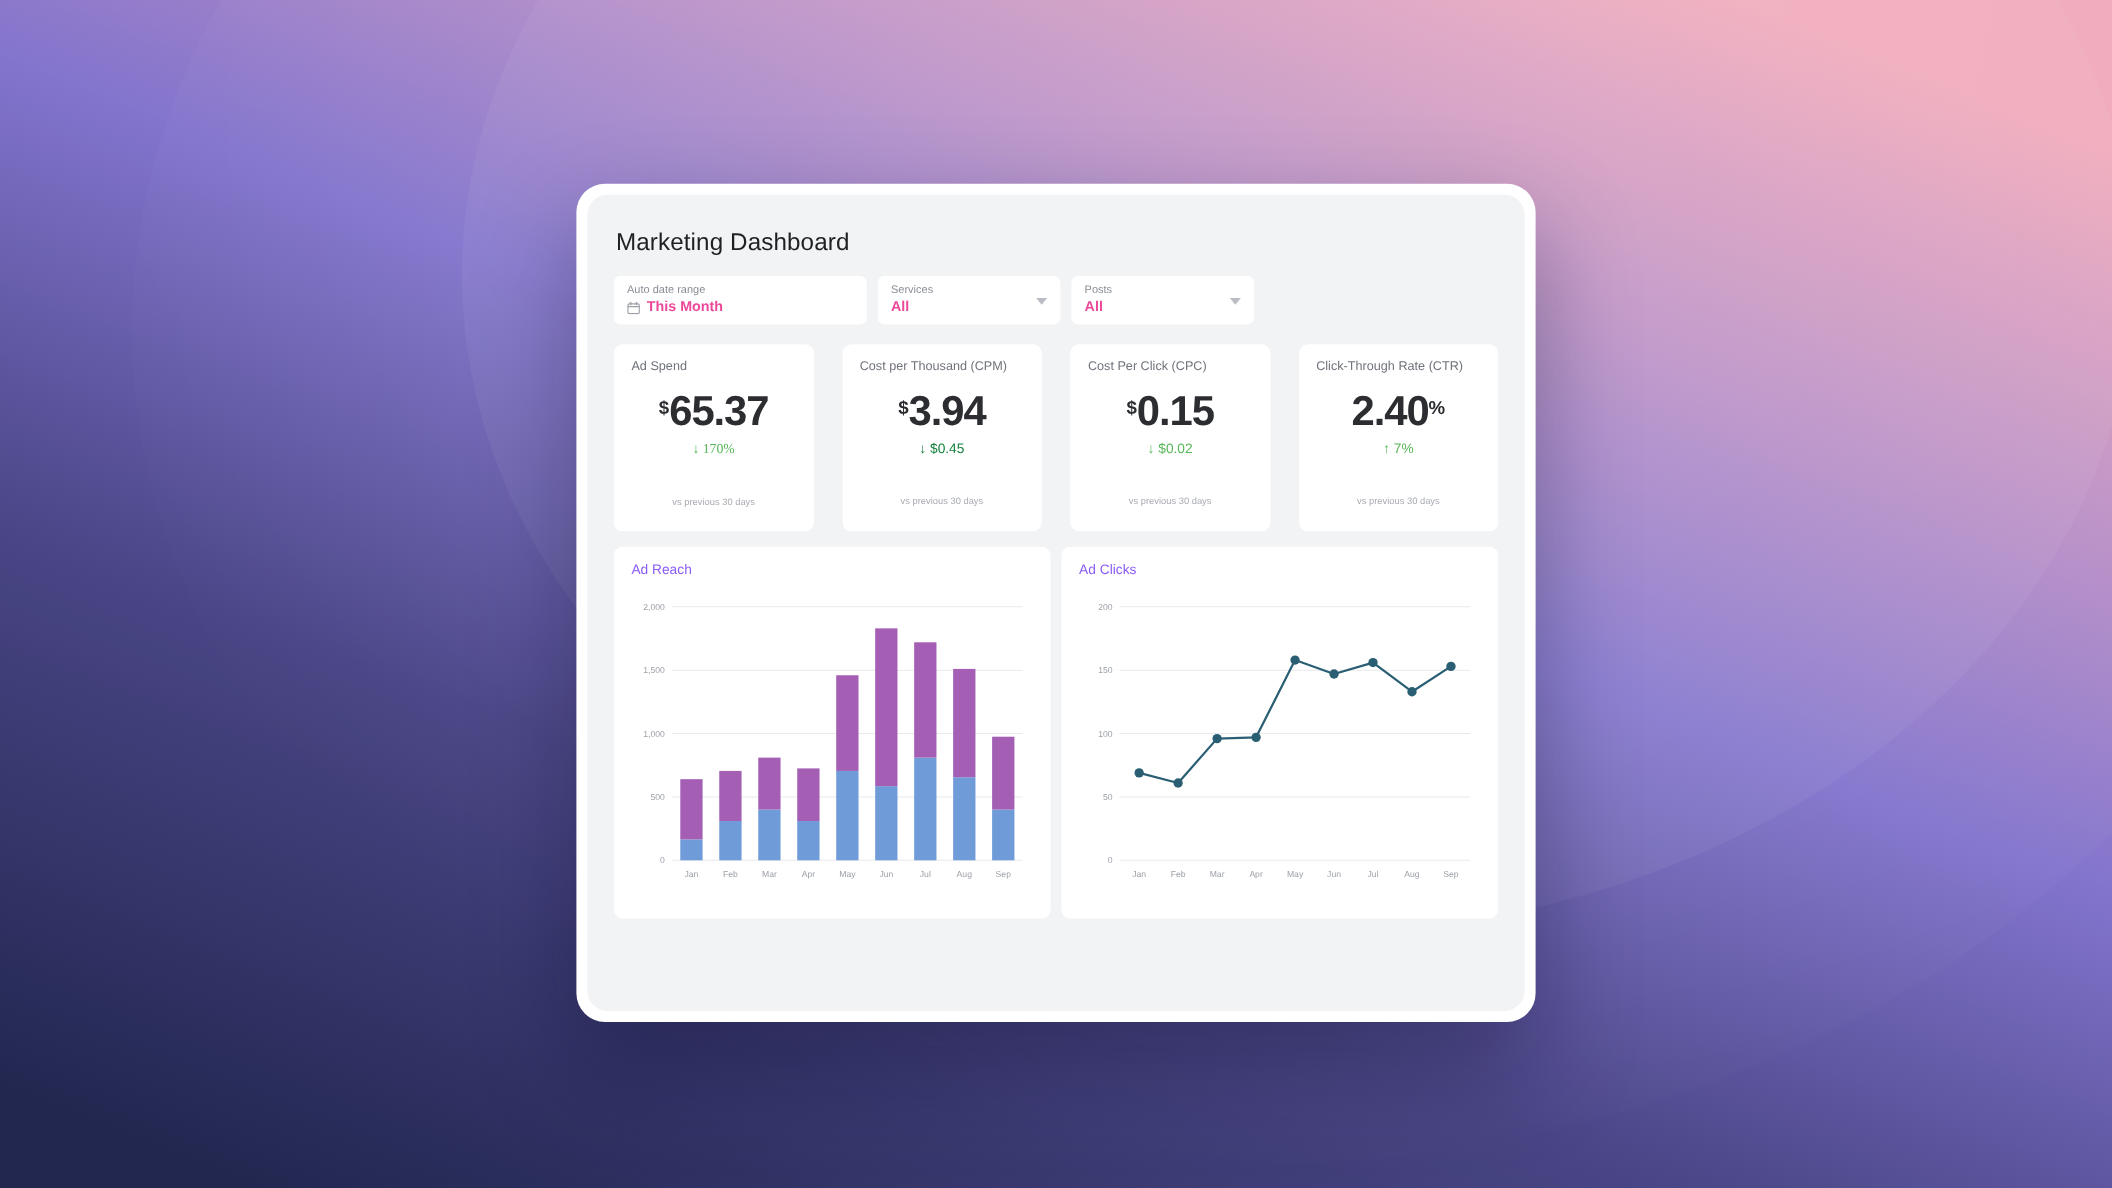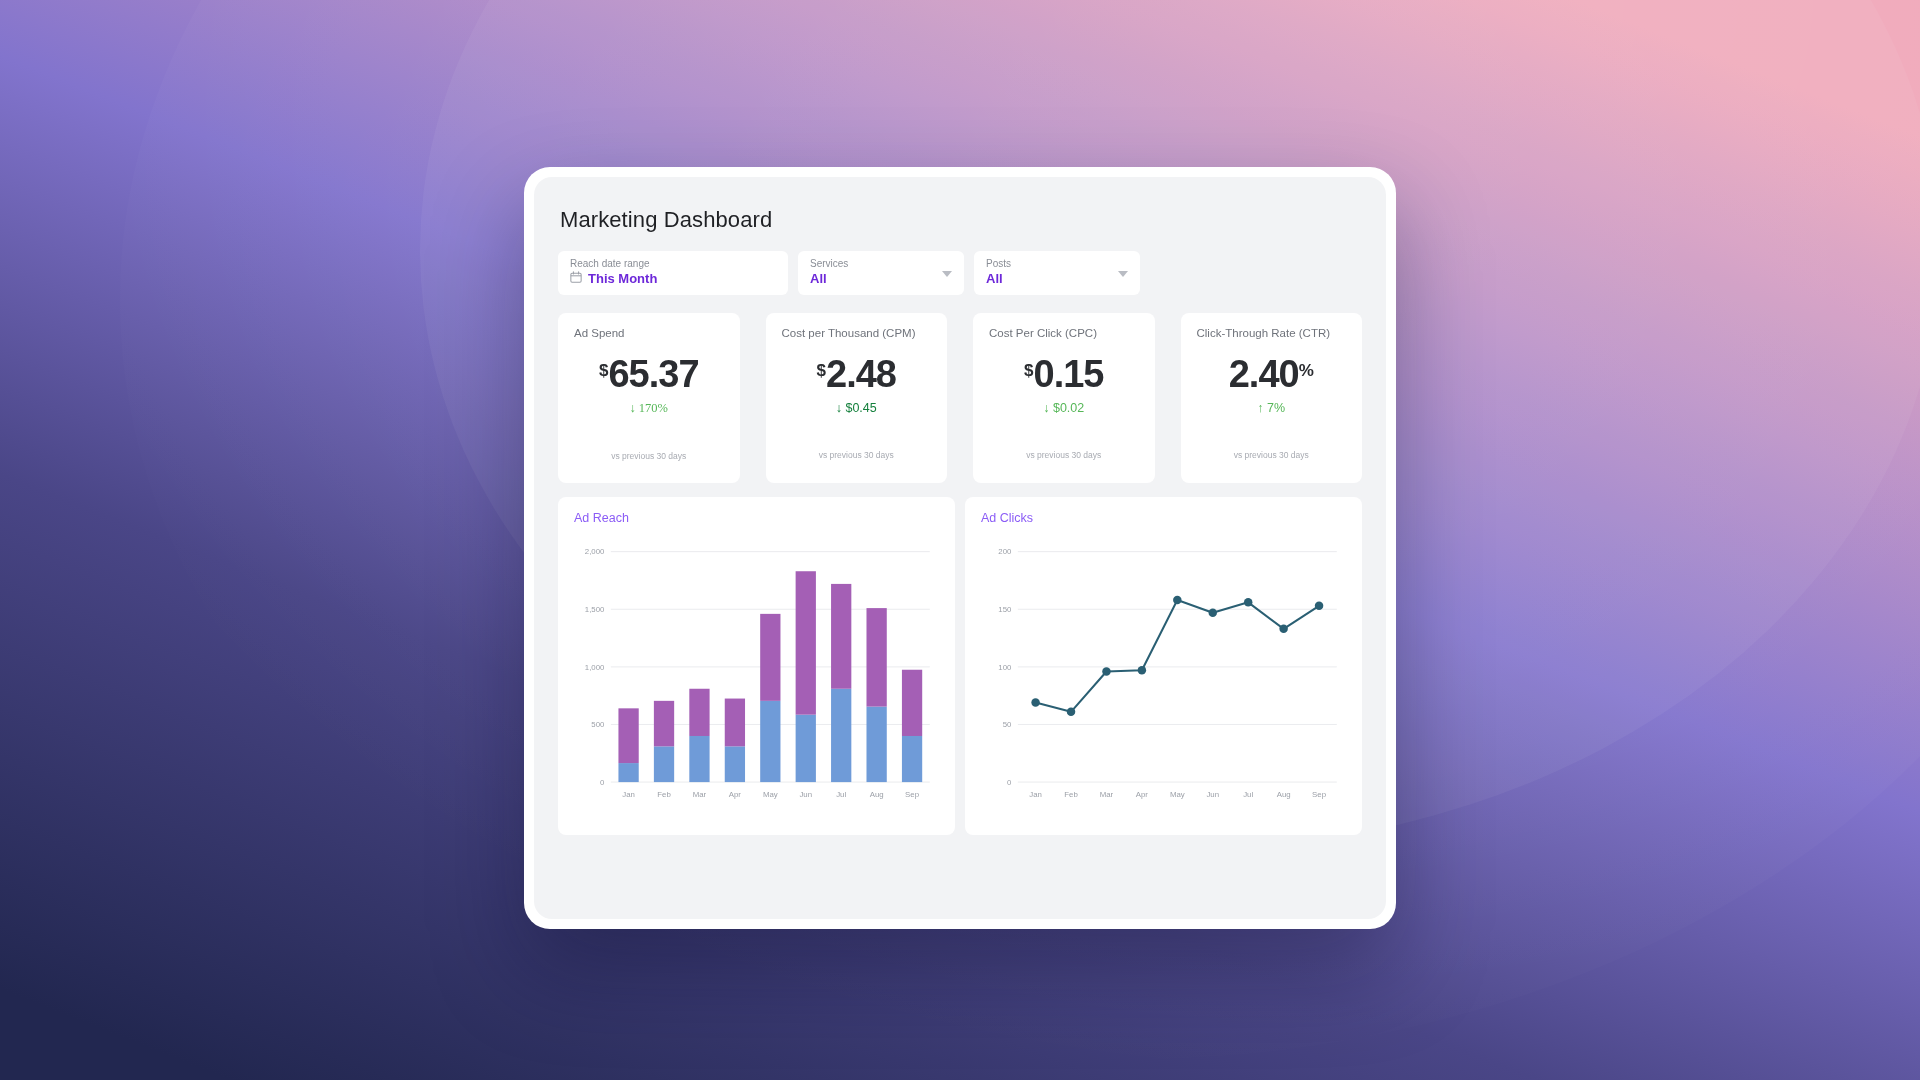--- a/index.html
+++ b/index.html
@@ -42,21 +42,21 @@
   .filter {
     background:#fff; border-radius:6px;
     padding:7px 12px 9px 12px;
     position:relative; display:flex; flex-direction:column;
     justify-content:center;
     height:44px;
   }
   .filter.wide { width:230px; }
   .filter.narrow { width:166px; }
   .filter-label { font-size:10px; color:#8a8e96; line-height:12px; margin-bottom:1px; }
-  .filter-value { font-size:13px; color:#6d28d9; font-weight:700; display:flex; align-items:flex-start; gap:6px; line-height:15px; }
+  .filter-value { font-size:13px; color:#ec4899; font-weight:700; display:flex; align-items:flex-end; gap:6px; line-height:15px; }
   .cal-icon { display:inline-block; width:12px; height:12px; flex:none; }
   .chev {
     position:absolute; right:12px; top:50%; margin-top:-2px;
     width:0; height:0;
     border-left:5px solid transparent;
     border-right:5px solid transparent;
     border-top:6px solid #b9bcc3;
   }
 
   
@@ -113,21 +113,21 @@
   </svg>
 </div>
 
 <div id="window">
   <div id="dashboard">
 
     <h1 id="page-title">Marketing Dashboard</h1>
 
     <div id="filters">
         <div class="filter wide">
-          <div class="filter-label">Reach date range</div>
+          <div class="filter-label">Auto date range</div>
           <div class="filter-value">
             <span class="cal-icon"><svg viewBox="0 0 14 14" width="12" height="12">
                 <rect x="1" y="2.6" width="12" height="10.4" rx="1.4" fill="none" stroke="#9ca0a8" stroke-width="1.2"></rect>
                 <line x1="1" y1="5.6" x2="13" y2="5.6" stroke="#9ca0a8" stroke-width="1.2"></line>
                 <line x1="4" y1="1" x2="4" y2="3.6" stroke="#9ca0a8" stroke-width="1.2" stroke-linecap="round"></line>
                 <line x1="10" y1="1" x2="10" y2="3.6" stroke="#9ca0a8" stroke-width="1.2" stroke-linecap="round"></line>
               </svg></span>
             <span>This Month</span>
           </div>
         </div>
@@ -154,21 +154,21 @@
             <span class="kpi-pre">$</span>
             <span class="kpi-val">65.37</span>
           </div>
           <div class="kpi-delta" style="color: rgb(86, 183, 88); font-family: Liberation Serif, serif;">↓ 170%</div>
           <div class="kpi-foot">vs previous 30 days</div>
         </div>
         <div class="kpi">
           <div class="kpi-title">Cost per Thousand (CPM)</div>
           <div class="kpi-main">
             <span class="kpi-pre">$</span>
-            <span class="kpi-val">2.48</span>
+            <span class="kpi-val">3.94</span>
           </div>
           <div class="kpi-delta" style="color: #15803d;">↓ $0.45</div>
           <div class="kpi-foot">vs previous 30 days</div>
         </div>
         <div class="kpi">
           <div class="kpi-title">Cost Per Click (CPC)</div>
           <div class="kpi-main">
             <span class="kpi-pre">$</span>
             <span class="kpi-val">0.15</span>
           </div>

